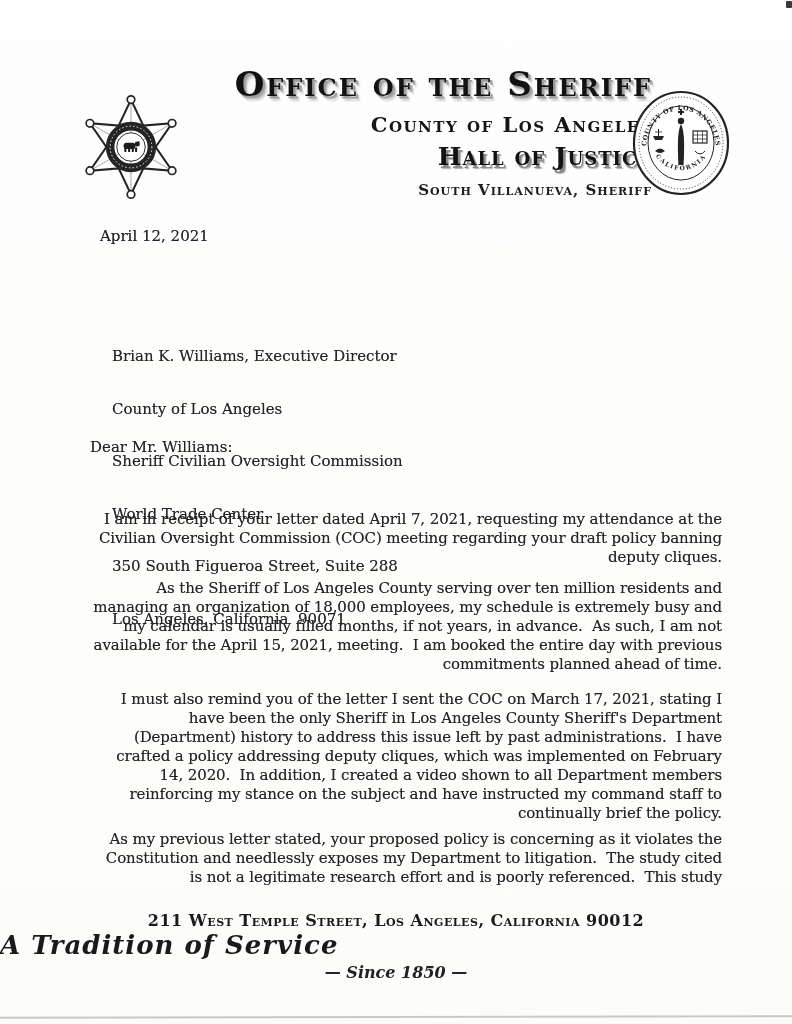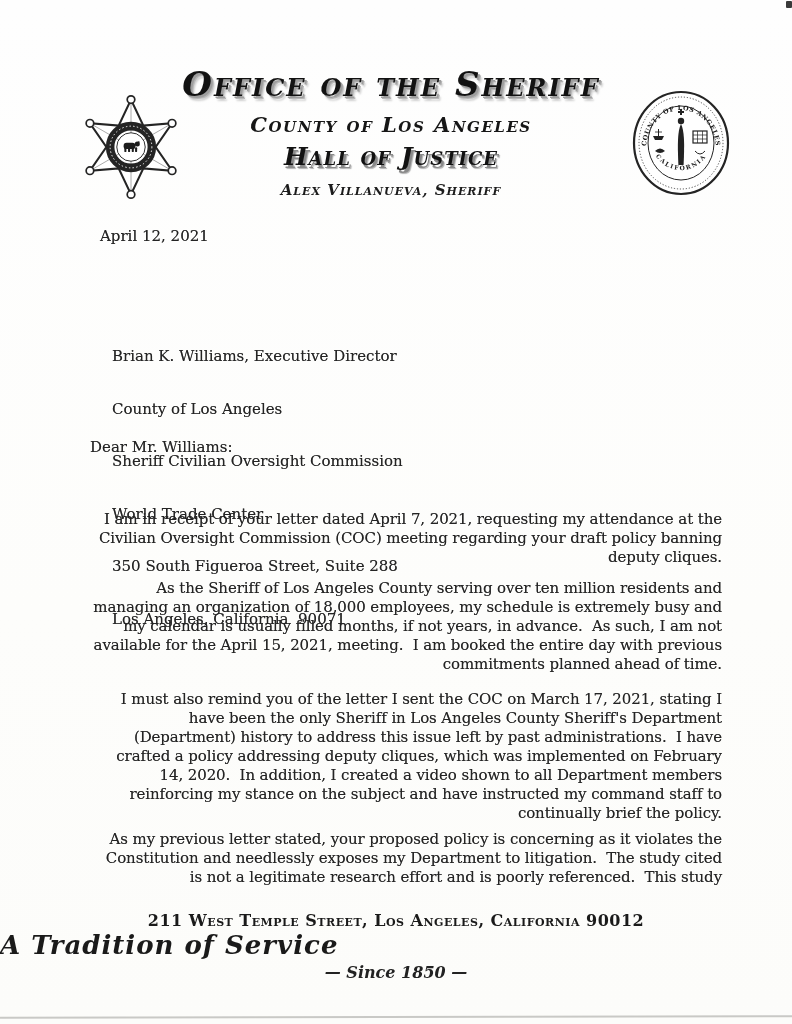--- a/index.html
+++ b/index.html
@@ -11,22 +11,21 @@
     background: linear-gradient(180deg, #fefefe 0%, #fdfdfb 60%, #fcfcfa 100%);
     font-family: "DejaVu Serif", "Liberation Serif", serif;
     color: #242424;
     overflow: hidden;
   }
   .ink { text-shadow: 0 0 0.5px rgba(40,40,40,0.55); }
 
   
   .head-center {
     position: absolute; left: 130px; right: 140px; top: 62px;
-    text-align: center;
-    font-style: italic;
+    text-align: right;
   }
   .office-title {
     font-variant: small-caps;
     font-weight: bold;
     font-size: 34px;
     letter-spacing: 2px;
     line-height: 44px;
     color: #121212;
     white-space: nowrap;
     text-shadow: 2px 2px 0 #9e9e9e, 3px 3px 0 #b8b8b8, 4px 5px 2px #d0d0d0;
@@ -147,21 +146,21 @@
         <rect x="1" y="1" width="2.8" height="6.5" rx="1.2"></rect>
         <rect x="5.5" y="1" width="2.8" height="6.5" rx="1.2"></rect>
       </g>
     </svg>
   </div>
 
   <div class="head-center">
     <div class="office-title">Office of the Sheriff</div>
     <div class="county-line">County of Los Angeles</div>
     <div class="building-line">Hall of Justice</div>
-    <div class="sheriff-line">Alex Villanueva, Sheriff</div>
+    <div class="sheriff-line">South Villanueva, Sheriff</div>
   </div>
 
   <div class="county-seal">
     <svg viewBox="-53 -57 106 114" width="106" height="114" aria-hidden="true">
       <defs>
         <path id="sealTop" d="M -35,6 A 35 39 0 0 1 35,6"></path>
         <path id="sealBottom" d="M -31,0 A 32 36 0 0 0 31,0"></path>
       </defs>
       <ellipse cx="0" cy="0" rx="47" ry="51" fill="#ffffff" stroke="#242424" stroke-width="2.2"></ellipse>
       <ellipse cx="0" cy="0" rx="42" ry="46" fill="none" stroke="#242424" stroke-width="0.8" stroke-dasharray="1.2 1.8"></ellipse>

